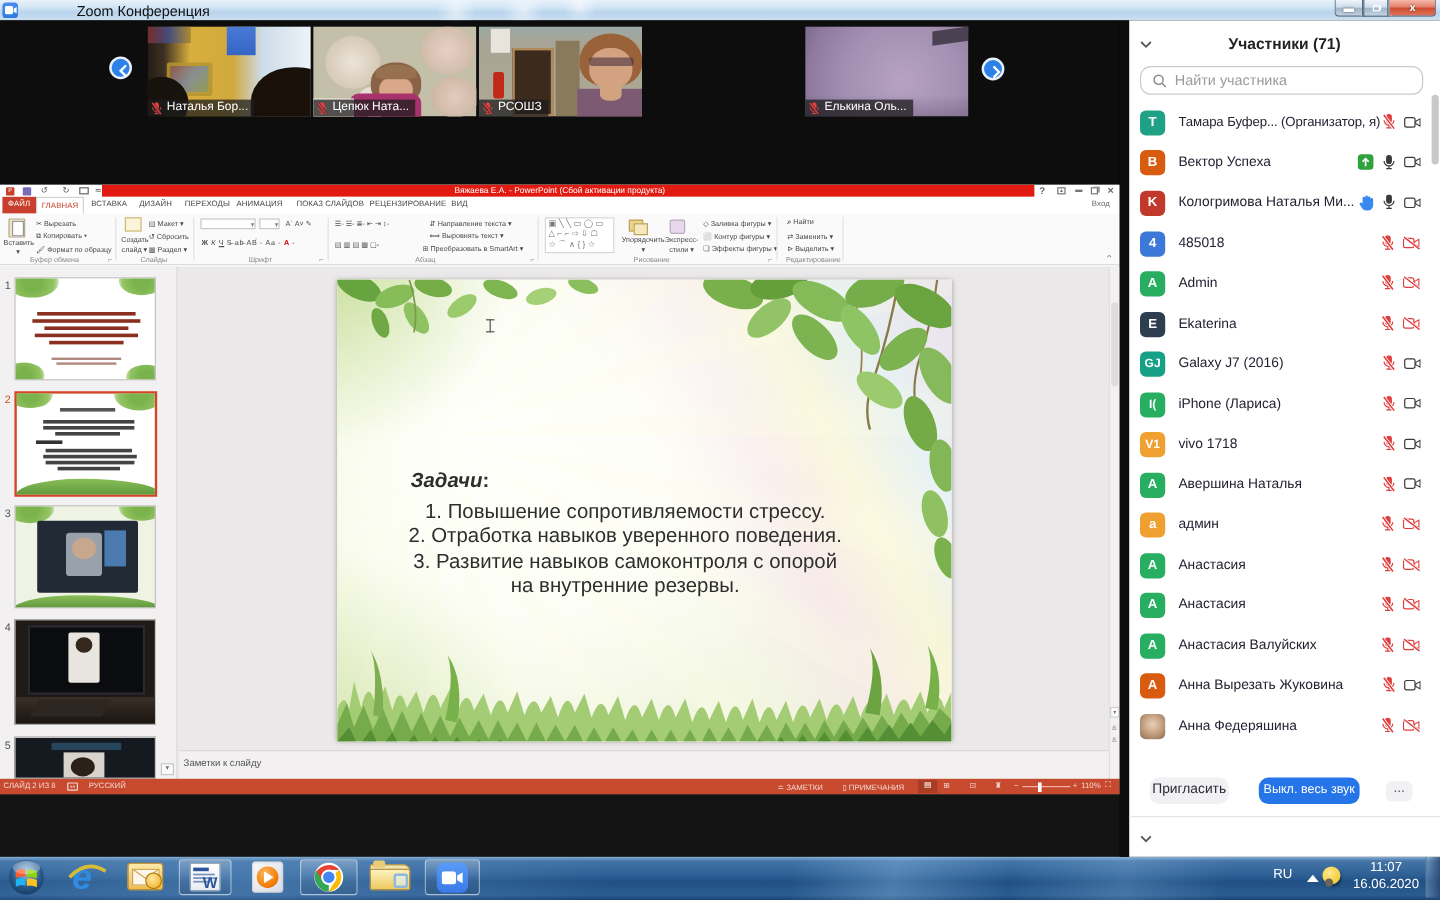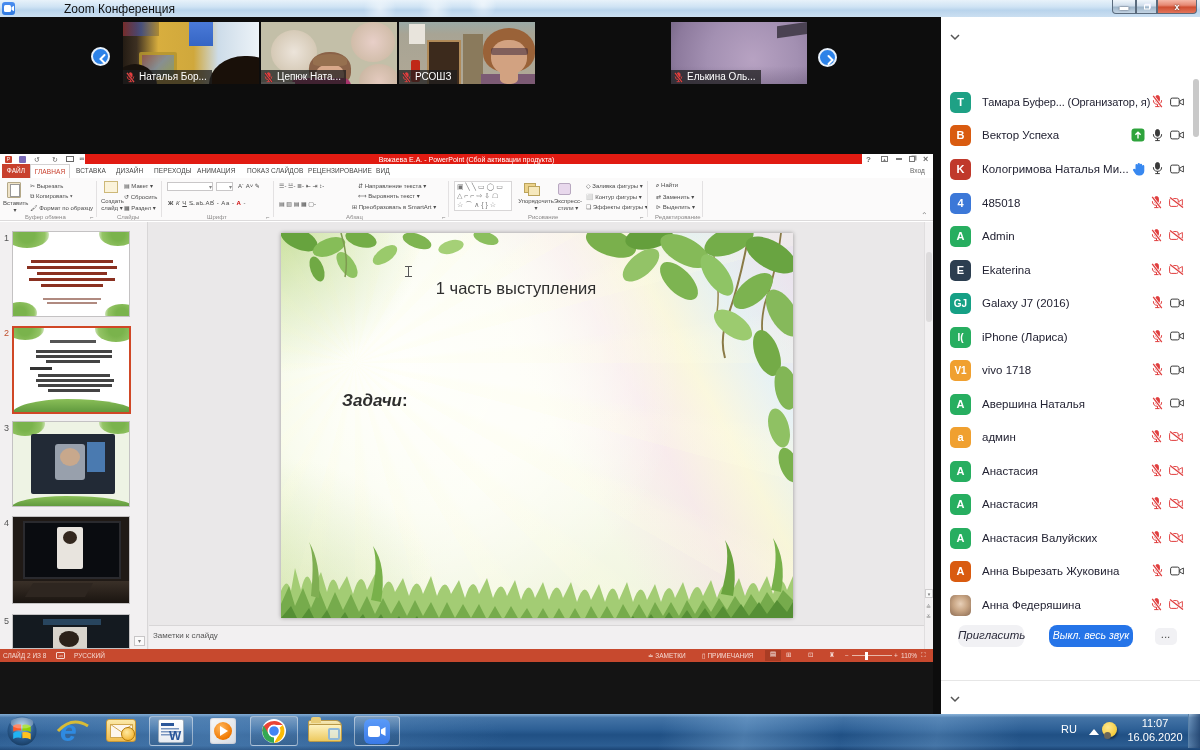--- a/index.html
+++ b/index.html
@@ -25,40 +25,40 @@
 .wbtn.close { background:linear-gradient(180deg,#f5b8a8 0%,#e68873 40%,#cf4e31 55%,#e2755c 100%); }
 .wbtn .glyph { position:absolute; left:50%; top:50%; transform:translate(-50%,-50%);
   color:#fff; font-size:9px; font-weight:bold; text-shadow:0 0 2px #333; line-height:1; }
 .wbtn .minbar { position:absolute; left:50%; top:7px; transform:translateX(-50%);
   width:9px; height:3px; background:#fff; box-shadow:0 0 2px #445; }
 .wbtn .rest { position:absolute; left:50%; top:50%; transform:translate(-50%,-50%);
   width:6px; height:5px; border:1px solid #fff; background:transparent; box-shadow:1px -1px 0 #eef; }
 
 
 #vstrip { left:0; top:17px; width:933px; height:138px; background:#0d0d0d; }
-.vthumb { top:5px; width:136px; height:62px; overflow:hidden; }
+.vthumb { top:5px; width:136px; height:75px; overflow:hidden; }
 .vname { position:absolute; left:0; bottom:0; height:14px; background:rgba(30,30,30,.75);
   color:#fff; font-size:10px; line-height:14px; padding:0 5px 0 16px; white-space:nowrap; }
 .vname .mic { position:absolute; left:3px; top:2px; }
 .navbtn { width:19px; height:19px; border-radius:50%; background:#2c82e8; border:2px solid #e8f1fb; }
 .navbtn svg { position:absolute; left:4px; top:4px; }
 
 
 #ppanel { left:941px; top:17px; width:259px; height:697px; background:#fff; font-size:12px; color:#232333; }
 #phead { position:absolute; left:0; top:12px; width:100%; text-align:center; font-weight:bold; font-size:13px; color:#222; }
 #pchev { position:absolute; left:9px; top:16px; }
 #psearch { position:absolute; left:9px; top:38px; width:236px; height:24px; border:1px solid #ccc;
   border-radius:9px; color:#9a9aa0; font-size:12px; line-height:22px; padding-left:28px; background:#fff; }
 #psearch svg { position:absolute; left:9px; top:5px; }
 .prow { position:absolute; left:0; width:100%; height:34px; }
 .pava { position:absolute; left:9px; top:0px; width:21px; height:21px; border-radius:5px;
   color:#fff; font-weight:bold; font-size:11px; text-align:center; line-height:21px; }
 .pname { position:absolute; left:41px; top:4px; white-space:nowrap; font-size:11.5px; }
 .picons { position:absolute; right:16px; top:3px; display:flex; gap:7px; align-items:center; }
-#pfoot { position:absolute; left:0; top:608px; width:100%; height:40px;font-style:italic; }
+#pfoot { position:absolute; left:0; top:631px; width:100%; height:40px; }
 .pbtn { position:absolute; height:22px; border-radius:8px; font-size:11.5px; line-height:21px; text-align:center; }
 #pchat { position:absolute; left:0; top:663px; width:100%; border-top:1px solid #e6e6e6; height:34px; }
 #pscroll { position:absolute; right:1px; top:62px; width:6px; height:58px; border-radius:3px; background:#c9c9c9; }
 
 
 #ppt { left:0; top:154px; width:933px; height:508px; background:#fff; }
 #ppt-title { position:absolute; left:0; top:0; width:100%; height:10px; background:#fff; }
 #ppt-title .red { position:absolute; left:85px; top:0; width:777px; height:10px; background:#e11b12; }
 #ppt-title .ttext { position:absolute; left:0; top:1px; width:100%; text-align:center; color:#fff; font-size:7px; line-height:9px; }
 #ppt-tabs { position:absolute; left:0; top:10px; width:100%; height:14px; background:#fff; font-size:6.5px; letter-spacing:0.1px; }
@@ -387,24 +387,24 @@
         <g id="grass" transform="translate(0,13)">
           <path d="M0 385 L0 345 Q6 330 10 345 L14 322 L20 344 Q26 318 32 342 L40 326 L46 346 Q52 322 58 344 L66 330 L72 348 Q80 320 86 344 L94 328 L100 348 Q108 324 114 346 L122 332 L128 350 Q136 326 142 348 L150 330 L156 350 Q164 328 170 348 L178 334 L184 352 Q192 326 198 348 L206 332 L212 352 Q220 330 226 350 L234 334 L240 354 Q248 330 254 352 L262 336 L268 354 Q276 330 282 352 L290 336 L296 356 Q304 332 310 354 L318 338 L324 356 Q332 330 338 354 L346 336 L352 356 Q360 332 366 354 L374 338 L380 356 Q388 330 394 352 L402 336 L408 354 Q416 330 422 350 L430 334 L436 352 Q444 328 450 348 L458 332 L464 350 Q472 326 478 346 L486 330 L492 348 Q500 324 506 344 L512 330 L512 385 Z" fill="#a3cc74"></path>
           <path d="M0 385 L0 358 L8 340 L14 360 L22 342 L30 362 L38 344 L46 364 L54 346 L62 364 L70 348 L78 366 L86 350 L94 368 L102 352 L110 368 L118 354 L126 370 L134 354 L142 370 L150 356 L158 372 L166 356 L174 372 L182 358 L190 372 L198 358 L206 374 L214 360 L222 374 L230 360 L238 374 L246 362 L254 376 L262 362 L270 376 L278 362 L286 376 L294 362 L302 376 L310 360 L318 374 L326 360 L334 374 L342 358 L350 372 L358 358 L366 372 L374 356 L382 370 L390 356 L398 370 L406 354 L414 368 L422 354 L430 366 L438 352 L446 364 L454 350 L462 362 L470 348 L478 360 L486 346 L494 358 L502 344 L512 354 L512 385 Z" fill="#76ab4c"></path>
           <path d="M0 385 L0 372 L10 360 L18 376 L28 362 L36 378 L46 364 L54 380 L64 366 L72 380 L82 368 L90 382 L100 368 L108 382 L118 370 L126 382 L136 370 L144 384 L154 372 L162 384 L172 372 L180 384 L190 374 L198 384 L208 374 L216 385 L226 374 L234 385 L244 376 L252 385 L262 376 L270 385 L280 374 L288 385 L298 374 L306 384 L316 372 L324 384 L334 372 L342 382 L352 370 L360 382 L370 368 L378 380 L388 366 L396 378 L406 364 L414 376 L424 362 L432 374 L442 360 L450 372 L460 358 L468 370 L478 356 L486 368 L496 354 L506 366 L512 356 L512 385 Z" fill="#558f35"></path>
           <path d="M30 350 Q34 310 28 296 Q40 316 38 352 Z" fill="#7fae52"></path>
           <path d="M90 354 Q98 318 92 300 Q106 320 100 356 Z" fill="#78b14a"></path>
           <path d="M440 348 Q450 312 444 294 Q458 316 452 350 Z" fill="#6aa33f"></path>
           <path d="M490 344 Q498 310 492 292 Q506 314 500 346 Z" fill="#78b14a"></path>
         </g>
       </svg>
-      <div class="abs stext" style="left:0px;top:46px;width:470px;text-align:center;font-size:16.5px;">1 часть выступления</div>
       <div class="abs" style="left:124px;top:33px;width:7px;height:11px;border-top:1px solid #555;border-bottom:1px solid #555;"></div>
       <div class="abs" style="left:127px;top:33px;width:1px;height:11px;background:#555;"></div>
       <div class="abs stext" style="left:61px;top:158px;font-size:17px;"><b><i>Задачи</i>:</b></div>
+      <div class="abs stext" style="left:0px;top:184px;width:480px;text-align:center;font-size:17px;line-height:20.3px;">1. Повышение сопротивляемости стрессу.<br>2. Отработка навыков уверенного поведения.<br>3. Развитие навыков самоконтроля с опорой<br>на внутренние резервы.</div>
     </div>
     <div id="notesbar">Заметки к слайду</div>
     <div id="slidescroll">
       <div class="abs" style="left:1px;top:30px;width:6px;height:70px;background:#dddbdc;border-radius:3px;"></div>
       <div class="abs" style="left:0px;top:367px;width:8px;height:9px;border:1px solid #d0cecf;background:#fafafa;font-size:5px;color:#777;text-align:center;line-height:8px;">▾</div>
       <div class="abs" style="left:1px;top:381px;font-size:6px;color:#888;">≙</div>
       <div class="abs" style="left:1px;top:391px;font-size:6px;color:#888;">≚</div>
     </div>
   </div>
   <div id="ppt-status">
@@ -504,20 +504,25 @@
     <div class="abs" style="left:84px;top:17px;width:62px;text-align:center;">16.06.2020</div>
     <div class="abs" style="left:148px;top:0;width:12px;height:34px;background:linear-gradient(90deg,rgba(255,255,255,.2),rgba(40,70,110,.7));border-left:1px solid #5a82a8;"></div>
   </div>
 </div>
 
 <div class="abs" style="left:933px;top:17px;width:8px;height:697px;background:#0d0d0d;"></div>
 <div class="abs" id="ppanel">
   <svg id="pchev" width="10" height="8">
       <path d="M1 2 L5 6 L9 2" stroke="#555" stroke-width="1.5" fill="none"></path>
     </svg>
+  <div id="phead">Участники (71)</div>
+  <div id="psearch"><svg width="13" height="13" viewBox="0 0 13 13">
+        <circle cx="5.5" cy="5.5" r="3.8" stroke="#888" fill="none" stroke-width="1.2"></circle>
+        <path d="M8.5 8.5 L11.5 11.5" stroke="#888" stroke-width="1.2"></path>
+      </svg>Найти участника</div>
   <div id="plist">
     <div class="prow" style="top:75px;">
         <div class="pava" style="background:#1ea185;">T</div>
         <div class="pname" style="font-size:11px;letter-spacing:-0.1px;">Тамара Буфер... (Организатор, я)</div>
         <div class="picons">
           <svg width="11" height="13" viewBox="0 0 11 13">
             <rect x="3.6" y="0.6" width="3.8" height="6.6" rx="1.9" fill="#e03e3e" stroke="#e03e3e"></rect>
             <path d="M1.4 5.2 a4.1 4.1 0 0 0 8.2 0 M5.5 9.3 V11.6 M3.2 11.6 H7.8" fill="none" stroke="#e03e3e"></path>
             <path d="M1.2 0.8 L9.8 12.2" stroke="#ffffff" stroke-width="2.6"></path>
             <path d="M1.2 0.8 L9.8 12.2" stroke="#e03e3e" stroke-width="1.3"></path>

